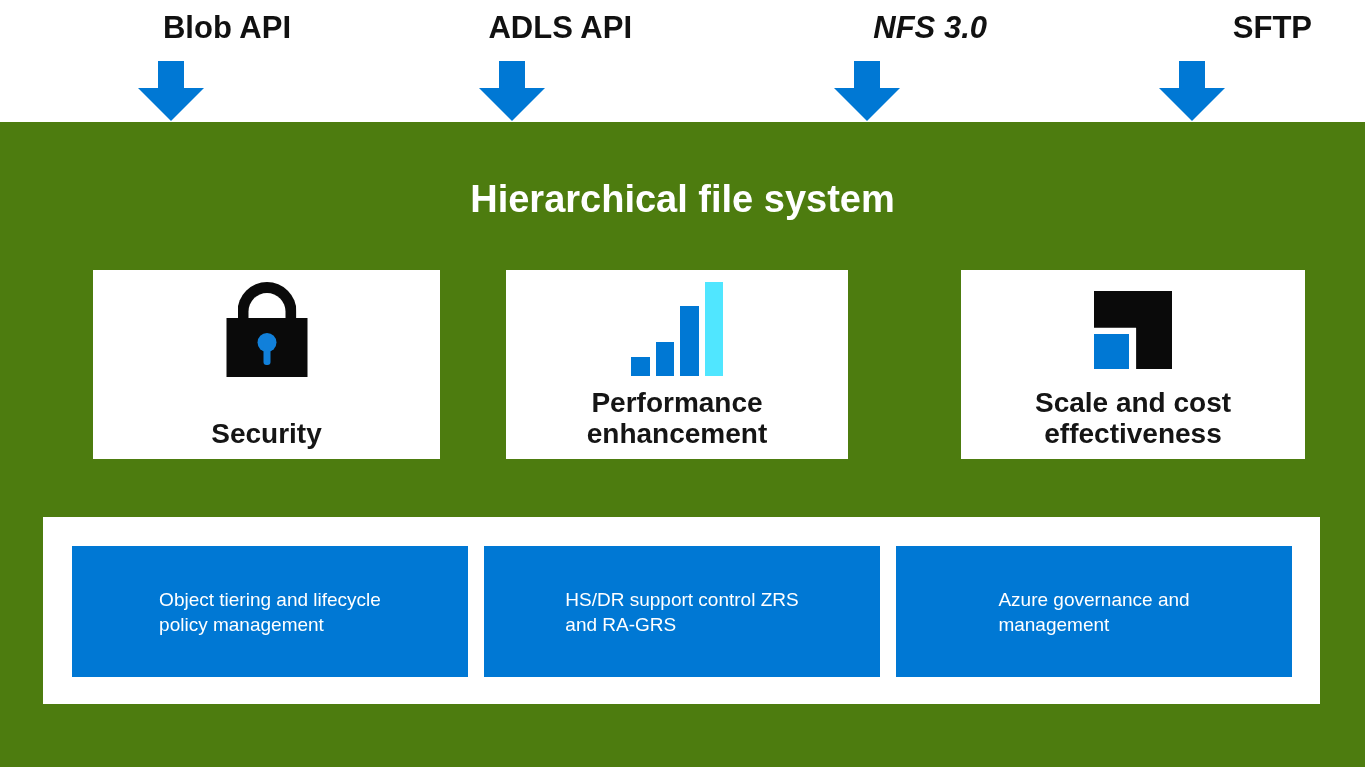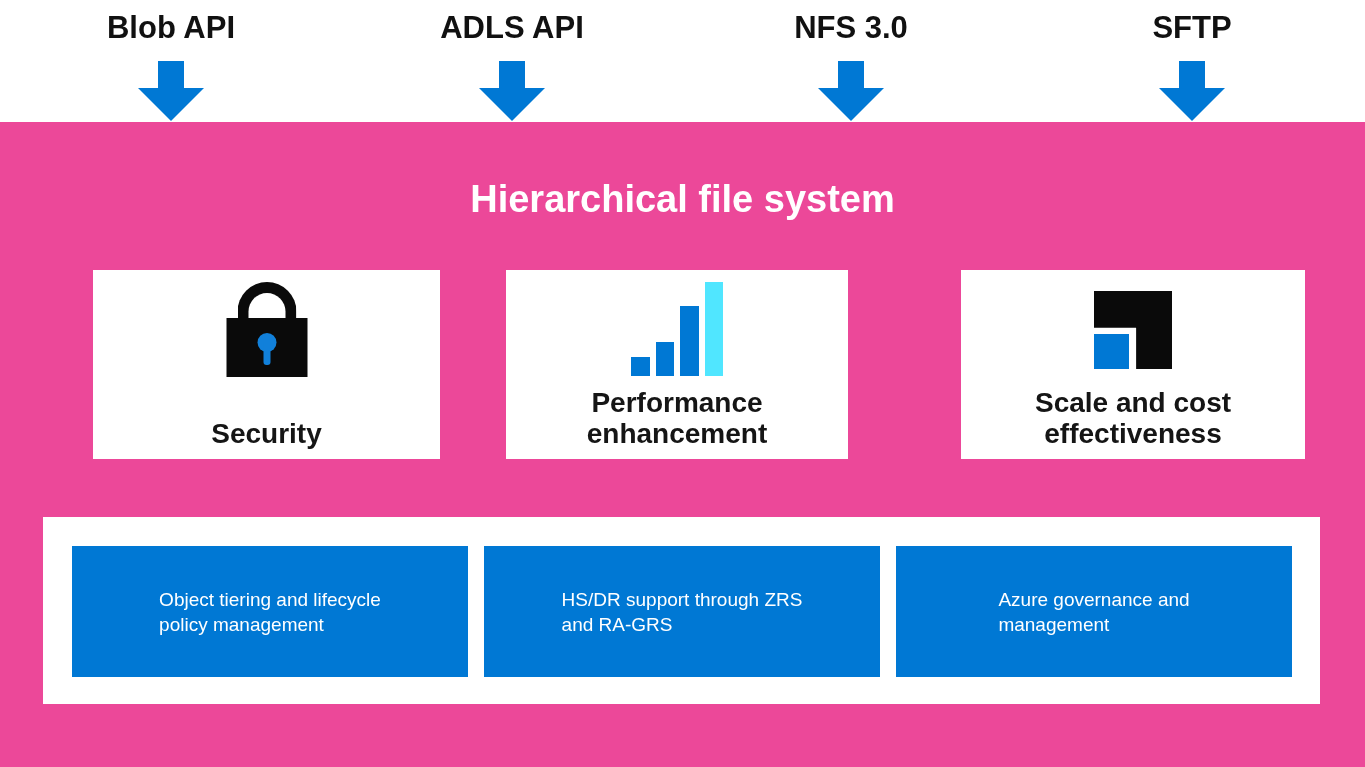--- a/index.html
+++ b/index.html
@@ -12,25 +12,25 @@
     height: 767px;
     background: #ffffff;
     overflow: hidden;
   }
 
   
   .api-col {
     position: absolute;
     top: 0;
     width: 240px;
-    text-align: center;
+    text-align: right;
   }
   .api-col-0 { left: 51px; }
   .api-col-1 { left: 392px; }
-  .api-col-2 { left: 731px; }
+  .api-col-2 { left: 747px; font-style: italic; }
   .api-col-3 { left: 1072px; }
 
   .api-label {
     margin-top: 8px;
     font-size: 31px;
     font-weight: bold;
     color: #111111;
     line-height: 40px;
     letter-spacing: 0px;
   }
@@ -60,21 +60,21 @@
     border-top: 33px solid #0078D4;
   }
 
   
   .panel {
     position: absolute;
     left: 0;
     top: 122px;
     width: 1365px;
     height: 645px;
-    background: #ec4899;
+    background: #4d7c0f;
   }
 
   .panel-title {
     position: absolute;
     top: 54px;
     left: 0;
     width: 100%;
     text-align: center;
     color: #ffffff;
     font-size: 38px;
@@ -277,21 +277,21 @@
       <div class="card-label">Scale and cost
 effectiveness</div>
     </div>
 
     <div class="features-strip">
       <div class="feature-box">
         <div class="feature-text">Object tiering and lifecycle
 policy management</div>
       </div>
       <div class="feature-box">
-        <div class="feature-text">HS/DR support through ZRS
+        <div class="feature-text">HS/DR support control ZRS
 and RA-GRS</div>
       </div>
       <div class="feature-box">
         <div class="feature-text">Azure governance and
 management</div>
       </div>
     </div>
 
   </div>
 </div>

